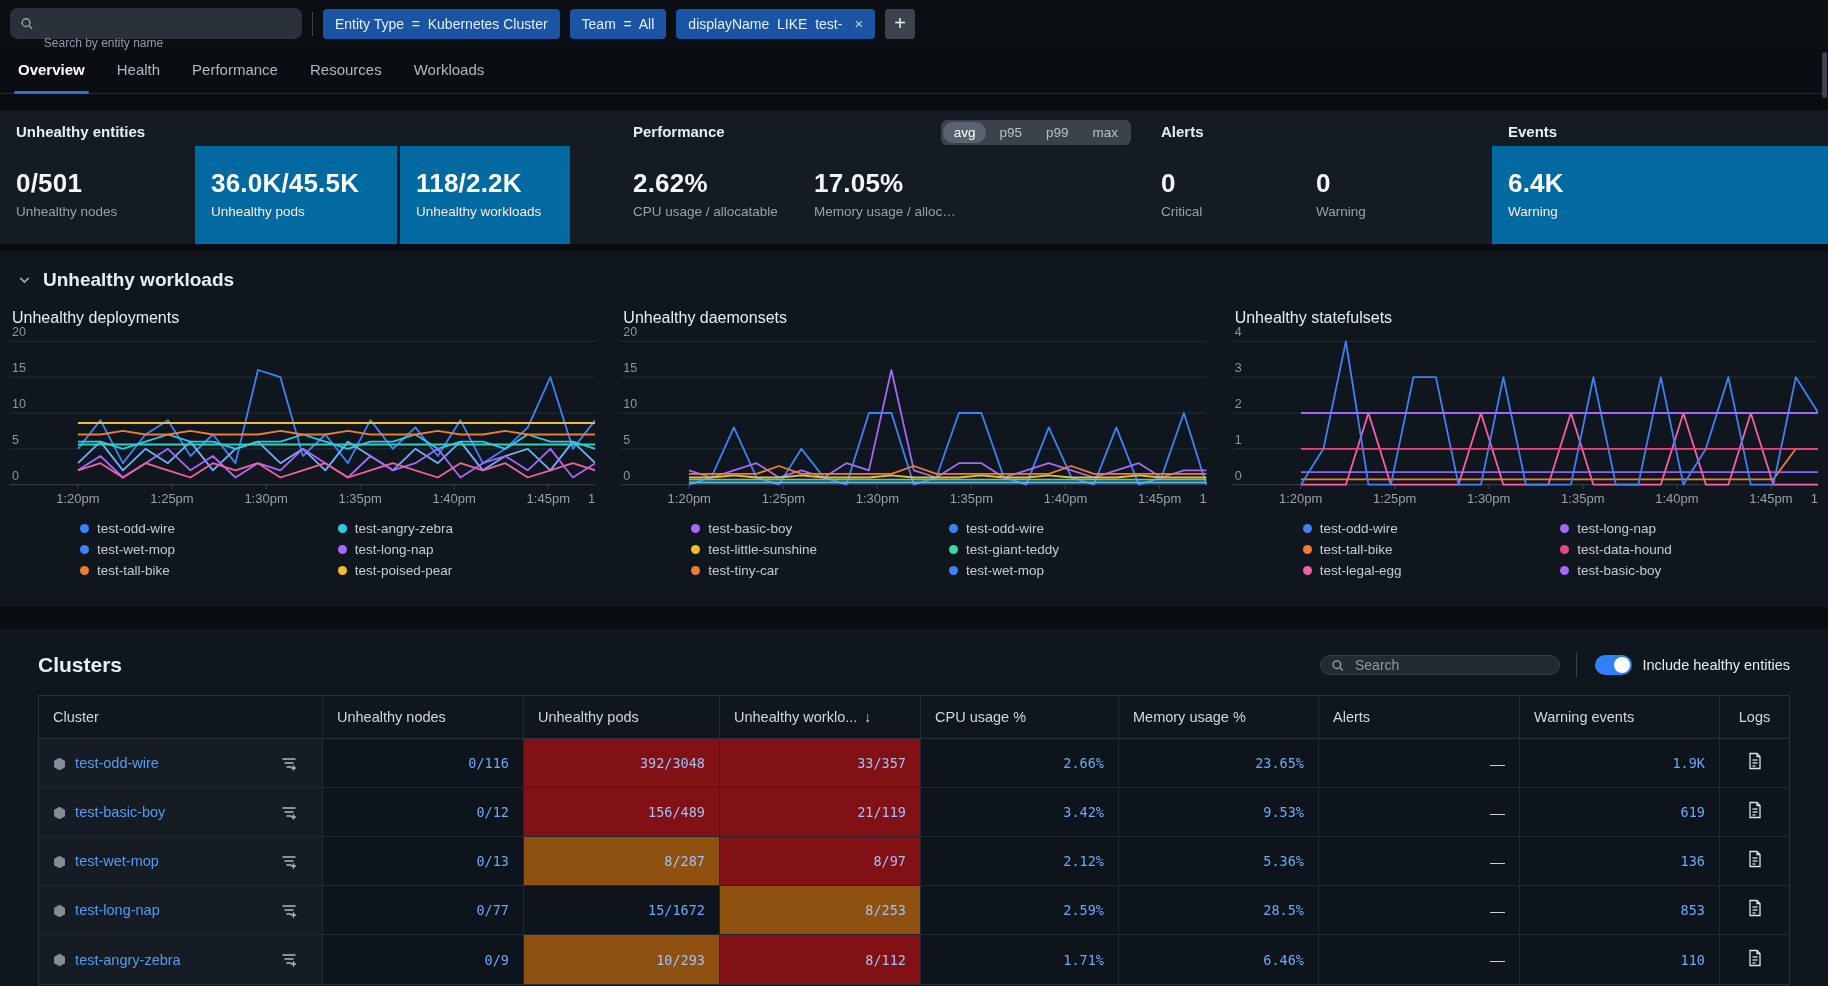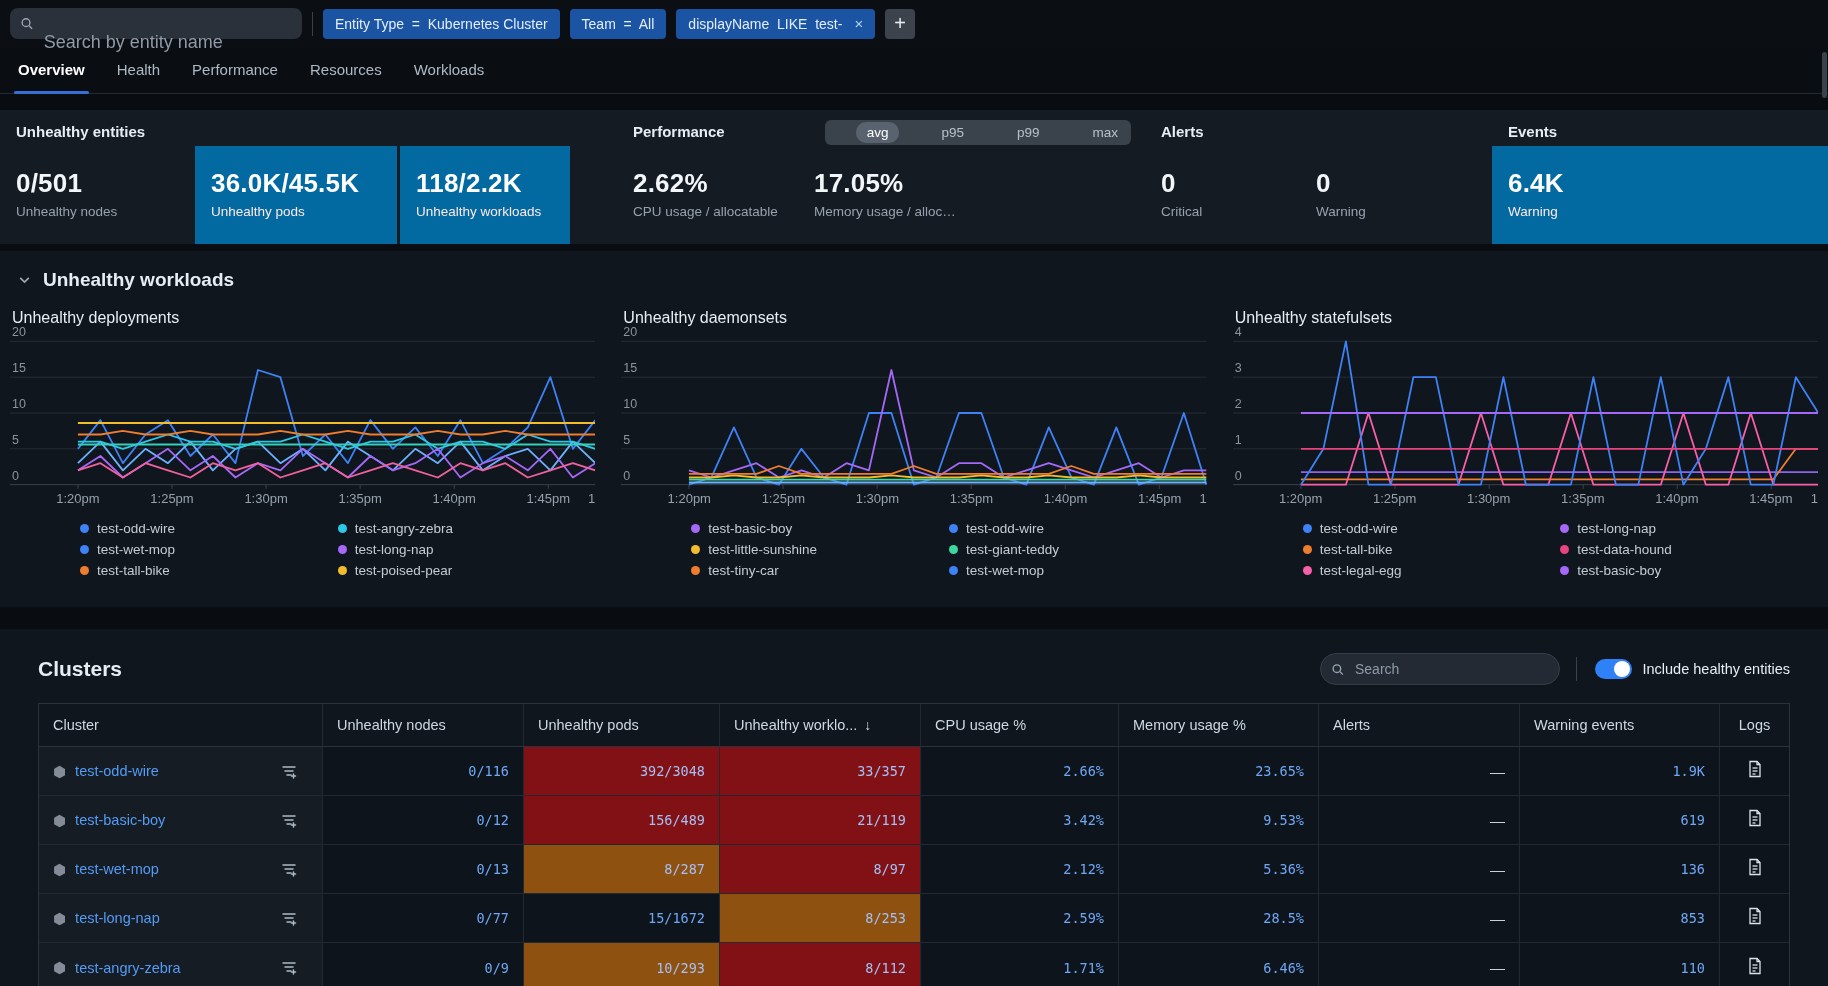--- a/index.html
+++ b/index.html
@@ -3,21 +3,21 @@
 <meta charset="utf-8">
 <style>
   html,body{margin:0;padding:0;background:#090d12;width:1828px;height:986px;overflow:hidden;
     font-family:"Liberation Sans","DejaVu Sans",sans-serif;color:#e6edf3;}
   *{box-sizing:border-box;}
 
   
   .topbar{height:47px;display:flex;align-items:center;padding:0 10px;gap:10px;background:#0b0f14;}
   .searchbox{display:flex;align-items:center;gap:8px;background:#2a313a;border-radius:8px;
     height:31px;width:292px;padding:0 10px;}
-  .searchbox input{background:transparent;border:none;outline:none;color:#fca5a5;font-size:18px;width:100%;margin-top:38px;}
+  .searchbox input{background:transparent;border:none;outline:none;color:#fca5a5;font-size:12px;width:100%;margin-top:38px;}
   .searchbox input::placeholder{color:#8f9aa6;}
   .vdivider{width:1px;height:24px;background:#39414a;}
   .chips{display:flex;gap:10px;align-items:center;}
   .chip{background:#1b54a3;border-radius:4px;height:30px;display:flex;align-items:center;
     padding:0 12px;gap:10px;font-size:14px;color:#e3eeff;white-space:pre;}
   .chip-close{color:#b8d2f5;font-size:15px;cursor:pointer;padding-left:2px;}
   .plus-btn{width:30px;height:30px;background:#3c434c;border-radius:4px;color:#e8edf2;
     display:flex;align-items:center;justify-content:center;font-size:20px;font-weight:400;}
   .scroll-thumb{position:absolute;right:1px;top:52px;width:5px;height:46px;background:#3a424c;border-radius:3px;}
 
@@ -43,21 +43,21 @@
   .card-entities .stat:nth-child(2){width:202px;}
   .card-entities .stat:nth-child(3){width:170px;}
   .card-performance{width:528px;}
   .card-performance .stat{width:178px;}
   .card-alerts{width:347px;}
   .card-alerts .stat{width:152px;}
   .card-events{flex:1;}
   .card-events .stat{flex:1;}
   .segctl{position:absolute;top:10px;right:14px;display:flex;gap:2px;background:#3a424c;
     border-radius:6px;padding:2px;}
-  .seg{padding:3px 11px;font-size:13.5px;color:#b6c0ca;border-radius:10px;cursor:pointer;margin-left:29px;}
+  .seg{padding:3px 11px;font-size:13.5px;color:#b6c0ca;border-radius:10px;cursor:pointer;}
   .seg.sel{background:#59636f;color:#fff;}
 
   
   .band{background:#10161d;margin-top:7px;}
   .wl-band{padding:16px 10px 14px;height:356px;}
   .wl-header{display:flex;align-items:center;gap:12px;padding:2px 6px 10px 8px;}
   .wl-title{font-size:19px;font-weight:700;}
   .charts-row{display:flex;gap:26px;padding:8px 0 0;}
   .chart{flex:1;min-width:0;}
   .chart-title{font-size:16px;font-weight:400;margin:0 0 10px 2px;}
@@ -75,21 +75,21 @@
   .legend-item{display:flex;align-items:center;gap:8px;font-size:13.5px;color:#c3ccd4;}
   .legend-item.faded{opacity:.22;}
   .dot{width:9px;height:9px;border-radius:50%;flex:0 0 auto;}
 
   
   .cl-band{margin-top:22px;padding:24px 38px 0;height:360px;}
   .cl-header{display:flex;align-items:center;}
   .cl-title{font-size:21px;font-weight:700;}
   .cl-spacer{flex:1;}
   .cl-search{display:flex;align-items:center;gap:8px;background:#232a33;border:1px solid #343d47;
-    border-radius:16px;height:32px;width:240px;padding:0 10px;}
+    border-radius:16px;height:20px;width:240px;padding:0 10px;}
   .cl-search input{background:transparent;border:none;outline:none;color:#dbe3ea;font-size:14px;width:100%;}
   .cl-search input::placeholder{color:#8f9aa6;}
   .toggle-wrap{display:flex;align-items:center;gap:10px;margin-left:18px;}
   .toggle{width:37px;height:20px;border-radius:10px;background:#2f81f7;position:relative;cursor:pointer;}
   .toggle .knob{position:absolute;right:2px;top:2px;width:16px;height:16px;border-radius:50%;background:#fff;}
   .toggle-label{font-size:14.5px;color:#e6edf3;}
 
   .table{margin-top:18px;border:1px solid #2b323b;}
   .thead,.tr{display:grid;grid-template-columns:284px 201px 196px 201px 198px 200px 201px 200px minmax(0,1fr);}
   .thead{background:#10161d;border-bottom:1px solid #2b323b;}

